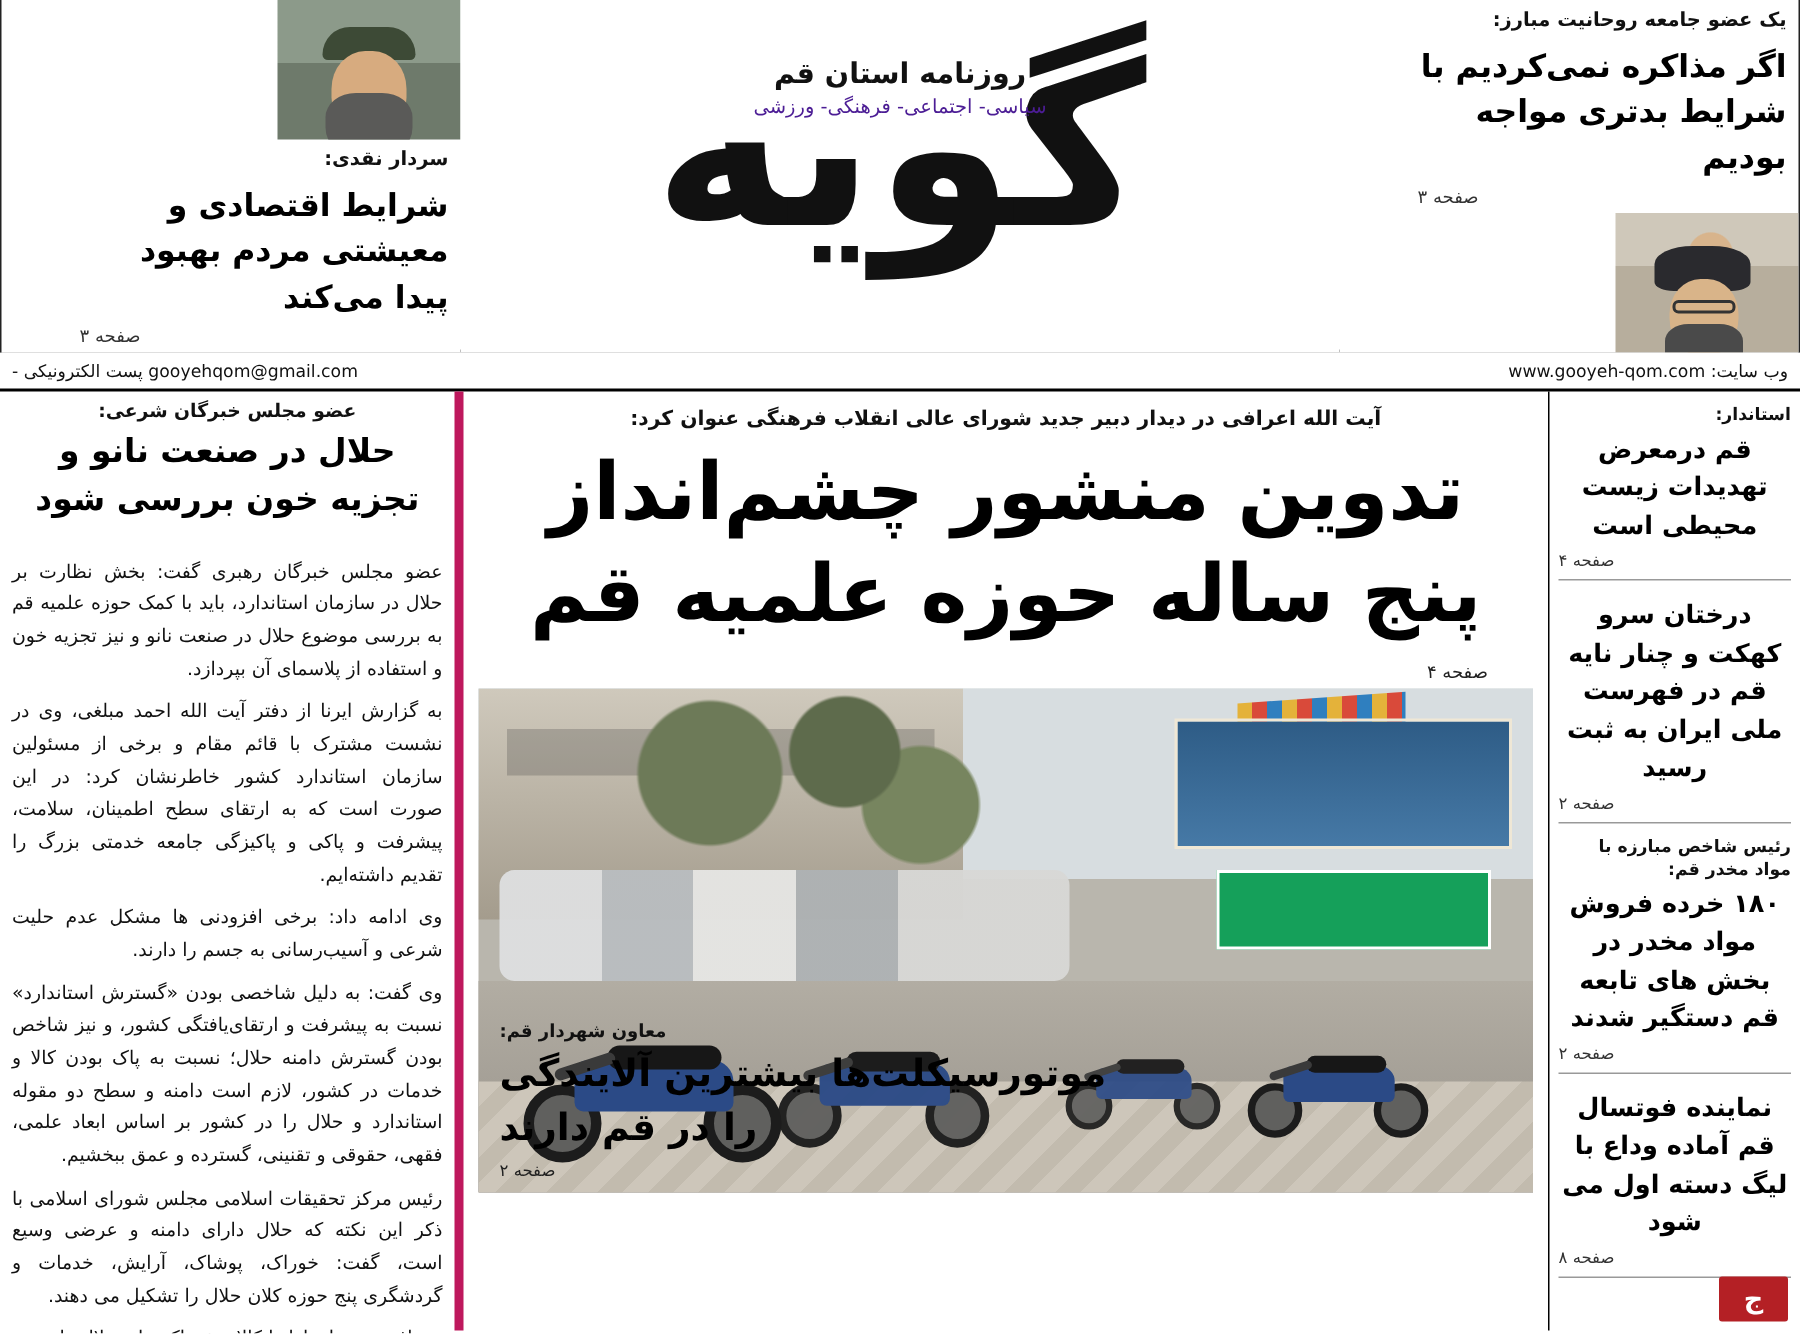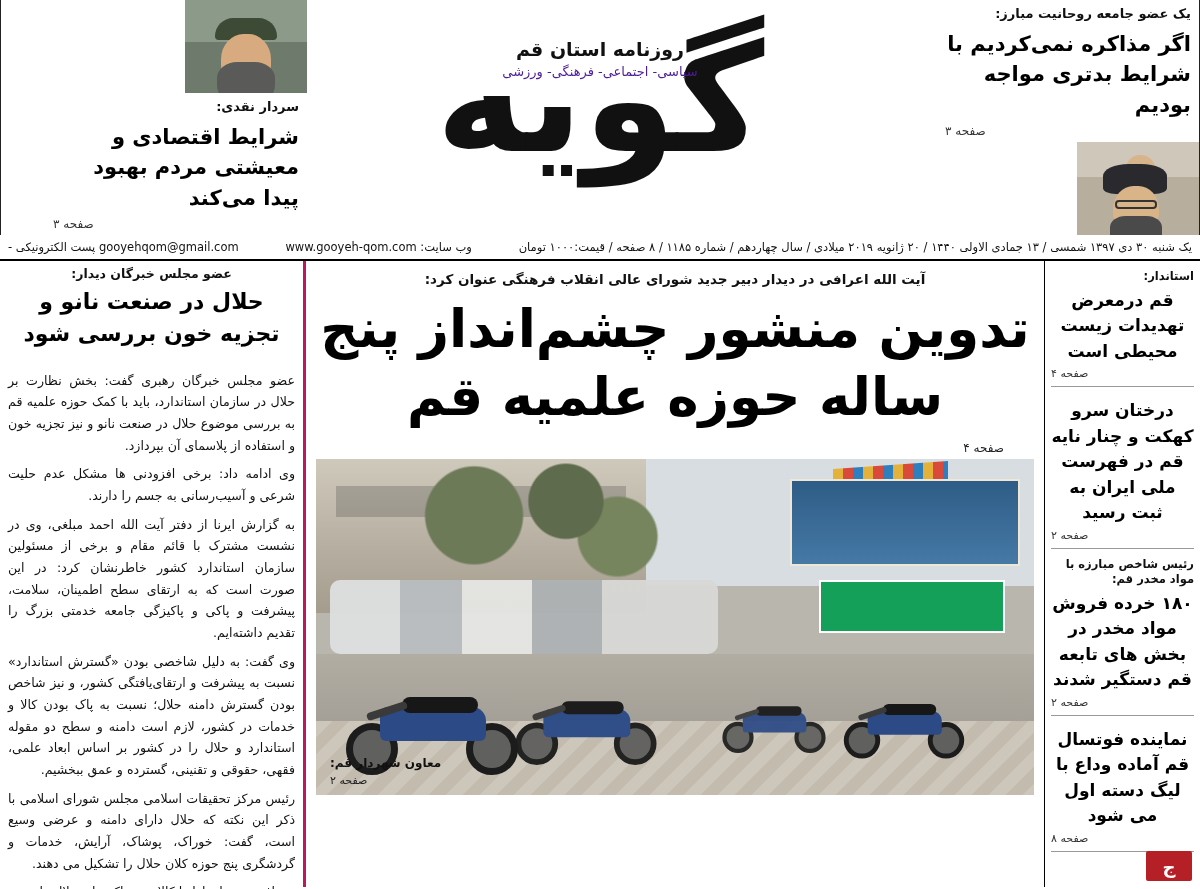--- a/index.html
+++ b/index.html
@@ -196,21 +196,21 @@
   
   .body-grid {
     display: flex;
     flex-direction: row;
     height: 626px;
     width: 1200px;
   }
 
   
   .col-right {
-    width: 156px;
+    width: 168px;
     border-left: 1px solid #000;
     padding: 4px 6px;
     text-align: center;
     position: relative;
   }
   .brief {
     border-bottom: 1px solid #999;
     padding: 4px 0 6px 0;
     margin-bottom: 4px;
   }
@@ -247,21 +247,21 @@
     display: flex;
     align-items: center;
     justify-content: center;
     border-radius: 2px;
   }
 
   
   .col-main {
     flex: 1;
     padding: 6px 10px 0 10px;
-    border-left: 3px solid #be185d;
+    border-left: 6px solid #be185d;
     position: relative;
   }
   .main-kicker {
     font-size: 13.5px;
     font-weight: bold;
     text-align: center;
     color: #111;
     margin: 4px 0 8px 0;
   }
   .main-head {
@@ -435,21 +435,20 @@
       </div>
       <div class="banner-text">
         <div class="kicker">سردار نقدی:</div>
         <div class="banner-head">شرایط اقتصادی و معیشتی مردم بهبود پیدا می‌کند</div>
         <div class="page-ref">صفحه ۳</div>
       </div>
     </div>
   </div>
 
   <div class="info-bar">
-    <span>یک شنبه ۳۰ دی ۱۳۹۷ شمسی / ۱۳ جمادی الاولی ۱۴۴۰ / ۲۰ ژانویه ۲۰۱۹ میلادی / سال چهاردهم / شماره ۱۱۸۵ / ۸ صفحه / قیمت:۱۰۰۰ تومان</span>
     <span>وب سایت: www.gooyeh-qom.com</span>
     <span>
       <span>gooyehqom@gmail.com</span>
       <span>پست الکترونیکی -</span>
     </span>
   </div>
 
   <div class="body-grid">
 
     <div class="col-right">
@@ -515,32 +514,33 @@
         <div class="moto m1">
           <div class="wheel w1"></div>
             <div class="wheel w2"></div>
           <div class="body"></div>
             <div class="seat"></div>
             <div class="bar"></div>
         </div>
 
         <div class="photo-caption">
           <div class="pc-kicker">معاون شهردار قم:</div>
+          <div class="pc-head">موتورسیکلت‌ها بیشترین آلایندگی را در قم دارند</div>
           <div class="pc-page">صفحه ۲</div>
         </div>
       </div>
     </div>
 
     <div class="col-left">
-      <div class="art-kicker">عضو مجلس خبرگان دیدار:</div>
+      <div class="art-kicker">عضو مجلس خبرگان شرعی:</div>
       <div class="art-head">حلال در صنعت نانو و تجزیه خون بررسی شود</div>
       <div class="art-body">
         <p>عضو مجلس خبرگان رهبری گفت: بخش نظارت بر حلال در سازمان استاندارد، باید با کمک حوزه علمیه قم به بررسی موضوع حلال در صنعت نانو و نیز تجزیه خون و استفاده از پلاسمای آن بپردازد.</p>
+        <p>به گزارش ایرنا از دفتر آیت الله احمد مبلغی، وی در نشست مشترک با قائم مقام و برخی از مسئولین سازمان استاندارد کشور خاطرنشان کرد: در این صورت است که به ارتقای سطح اطمینان، سلامت، پیشرفت و پاکی و پاکیزگی جامعه خدمتی بزرگ را تقدیم داشته‌ایم.</p>
         <p>وی ادامه داد: برخی افزودنی ها مشکل عدم حلیت شرعی و آسیب‌رسانی به جسم را دارند.</p>
-        <p>به گزارش ایرنا از دفتر آیت الله احمد مبلغی، وی در نشست مشترک با قائم مقام و برخی از مسئولین سازمان استاندارد کشور خاطرنشان کرد: در این صورت است که به ارتقای سطح اطمینان، سلامت، پیشرفت و پاکی و پاکیزگی جامعه خدمتی بزرگ را تقدیم داشته‌ایم.</p>
         <p>وی گفت: به دلیل شاخصی بودن «گسترش استاندارد» نسبت به پیشرفت و ارتقای‌یافتگی کشور، و نیز شاخص بودن گسترش دامنه حلال؛ نسبت به پاک بودن کالا و خدمات در کشور، لازم است دامنه و سطح دو مقوله استاندارد و حلال را در کشور بر اساس ابعاد علمی، فقهی، حقوقی و تقنینی، گسترده و عمق ببخشیم.</p>
         <p>رئیس مرکز تحقیقات اسلامی مجلس شورای اسلامی با ذکر این نکته که حلال دارای دامنه و عرضی وسیع است، گفت: خوراک، پوشاک، آرایش، خدمات و گردشگری پنج حوزه کلان حلال را تشکیل می دهند.</p>
         <p>وی افزود: در ارتباط با کالای خوراکی باید حلال را در دو زمینه یی گرفت، یکی ماده اصلی در یک کالای خوراکی که باید حلال باشد و دیگری افزودنیها به ماده اصلی در کالای خوراکی که آن نیز باید حلال باشد.</p>
 
       </div>
     </div>
 
   </div>
 </div>
 

